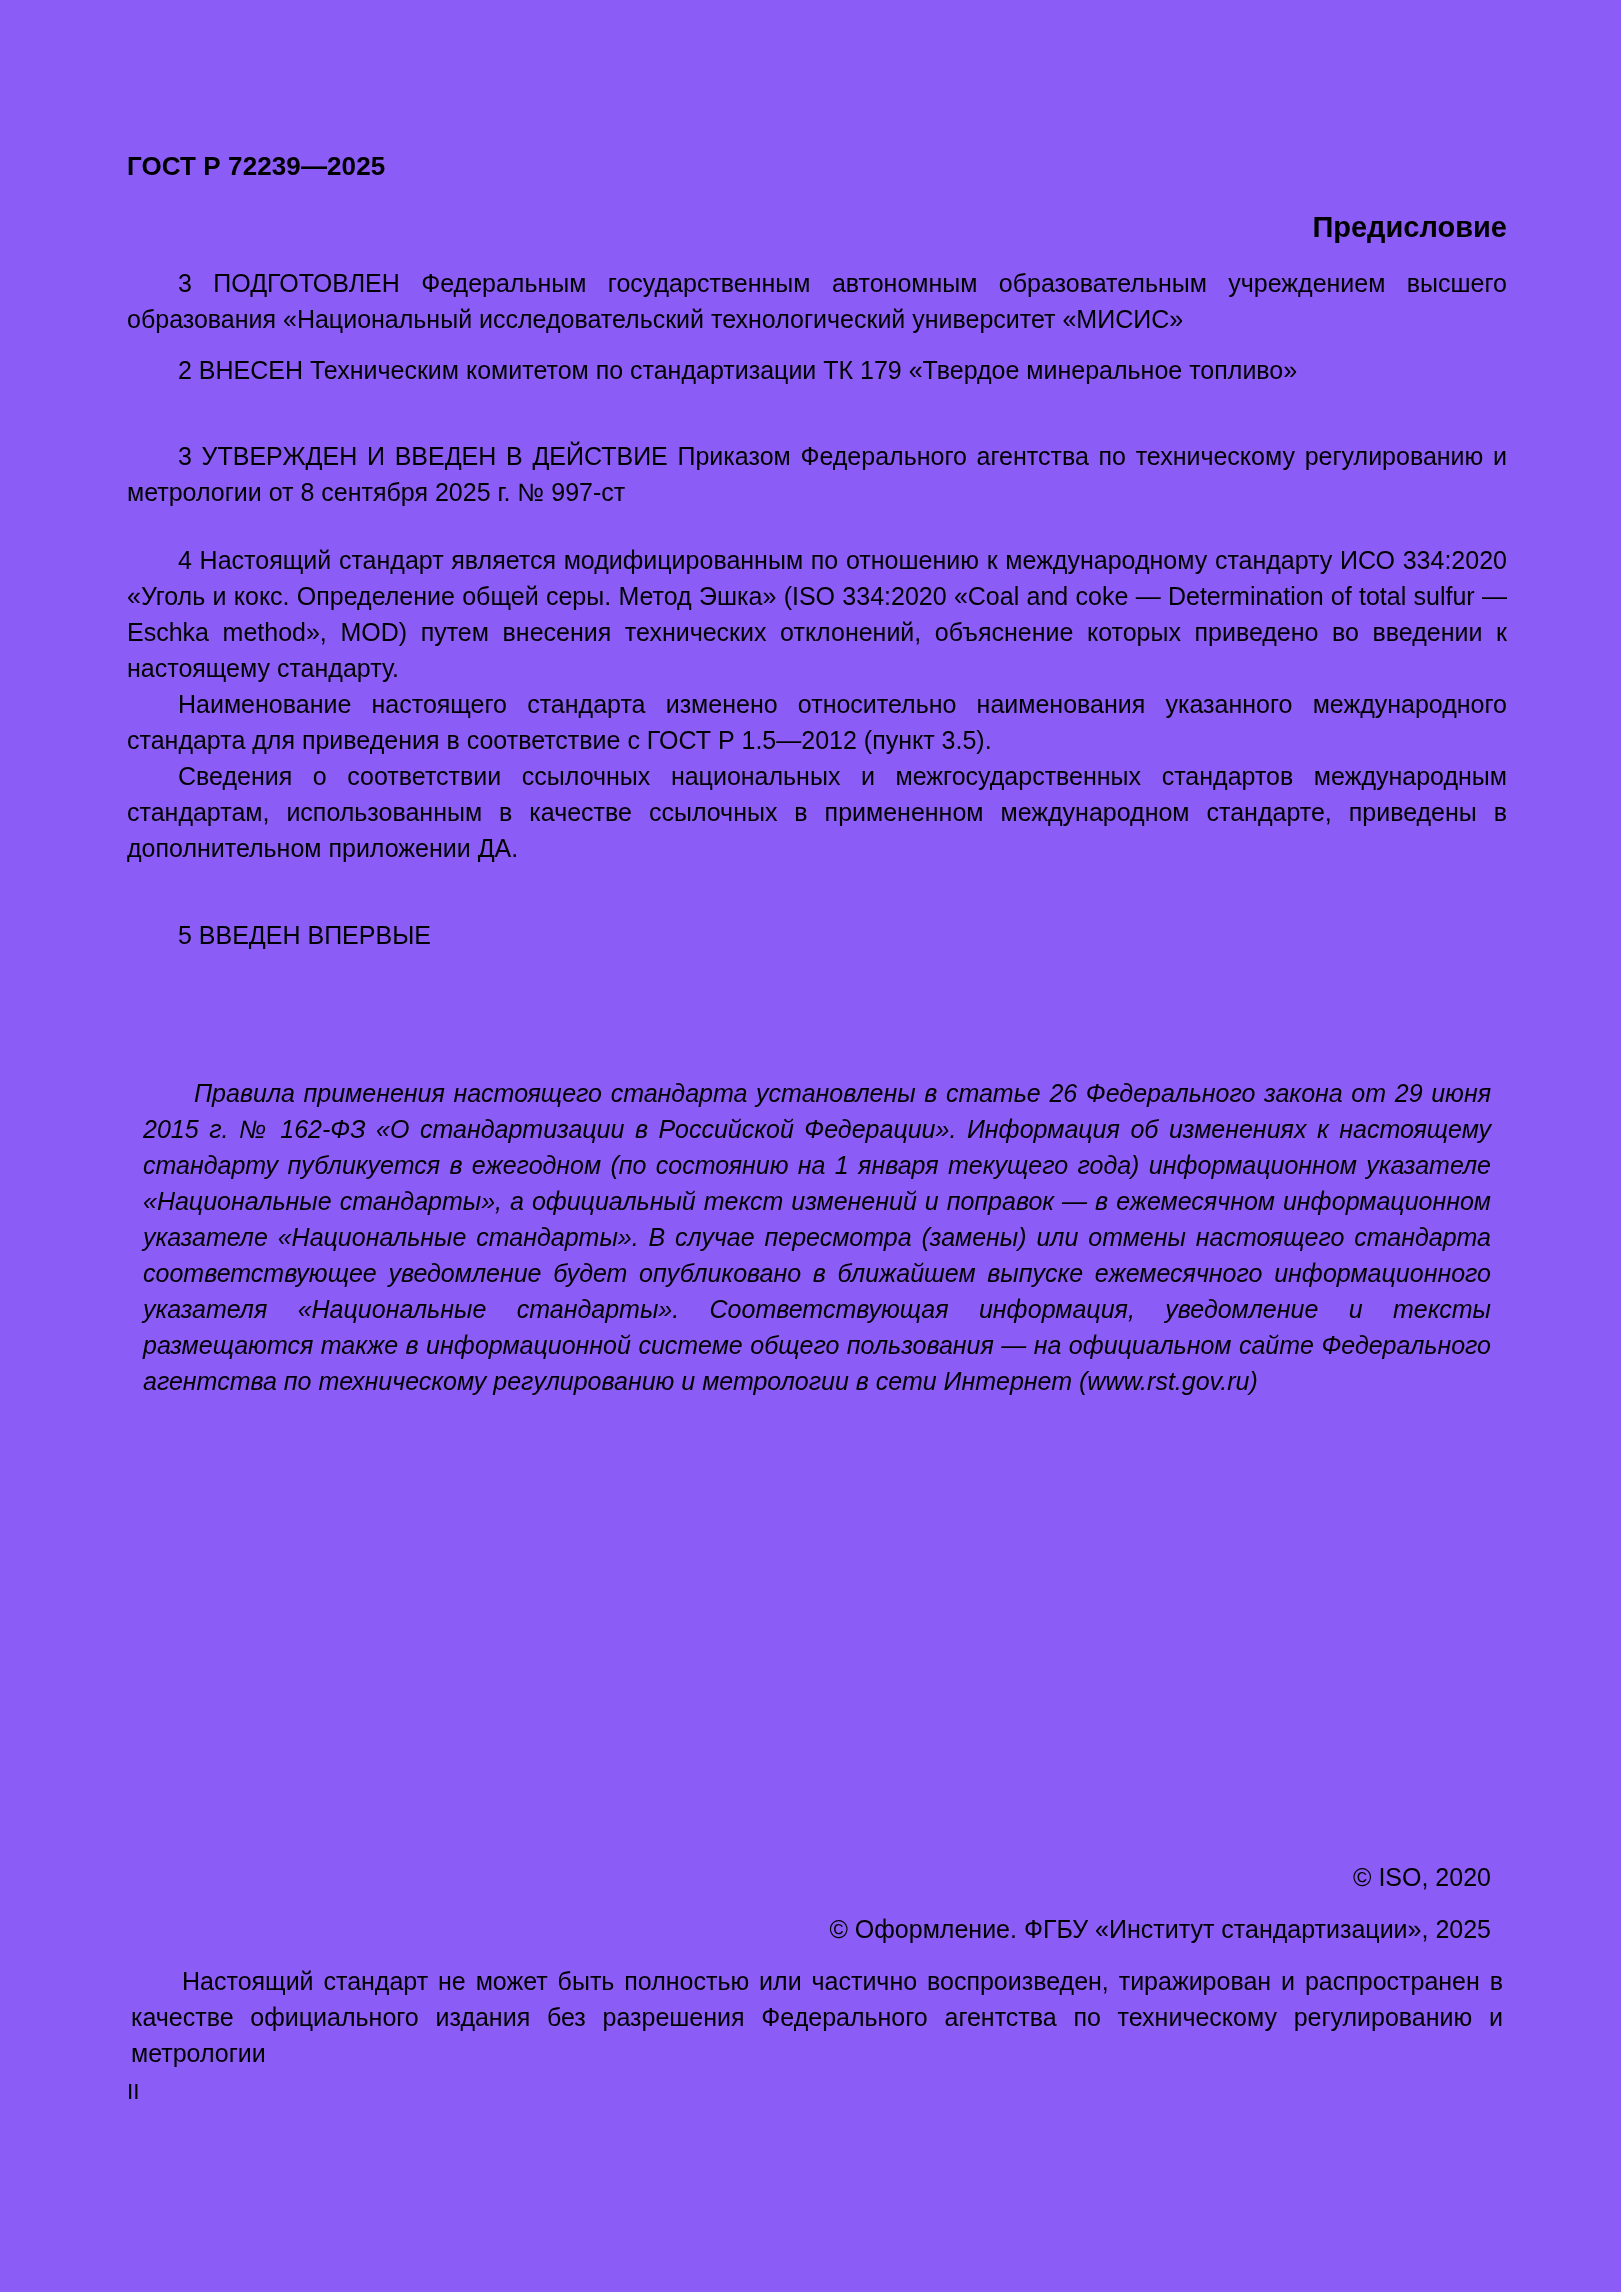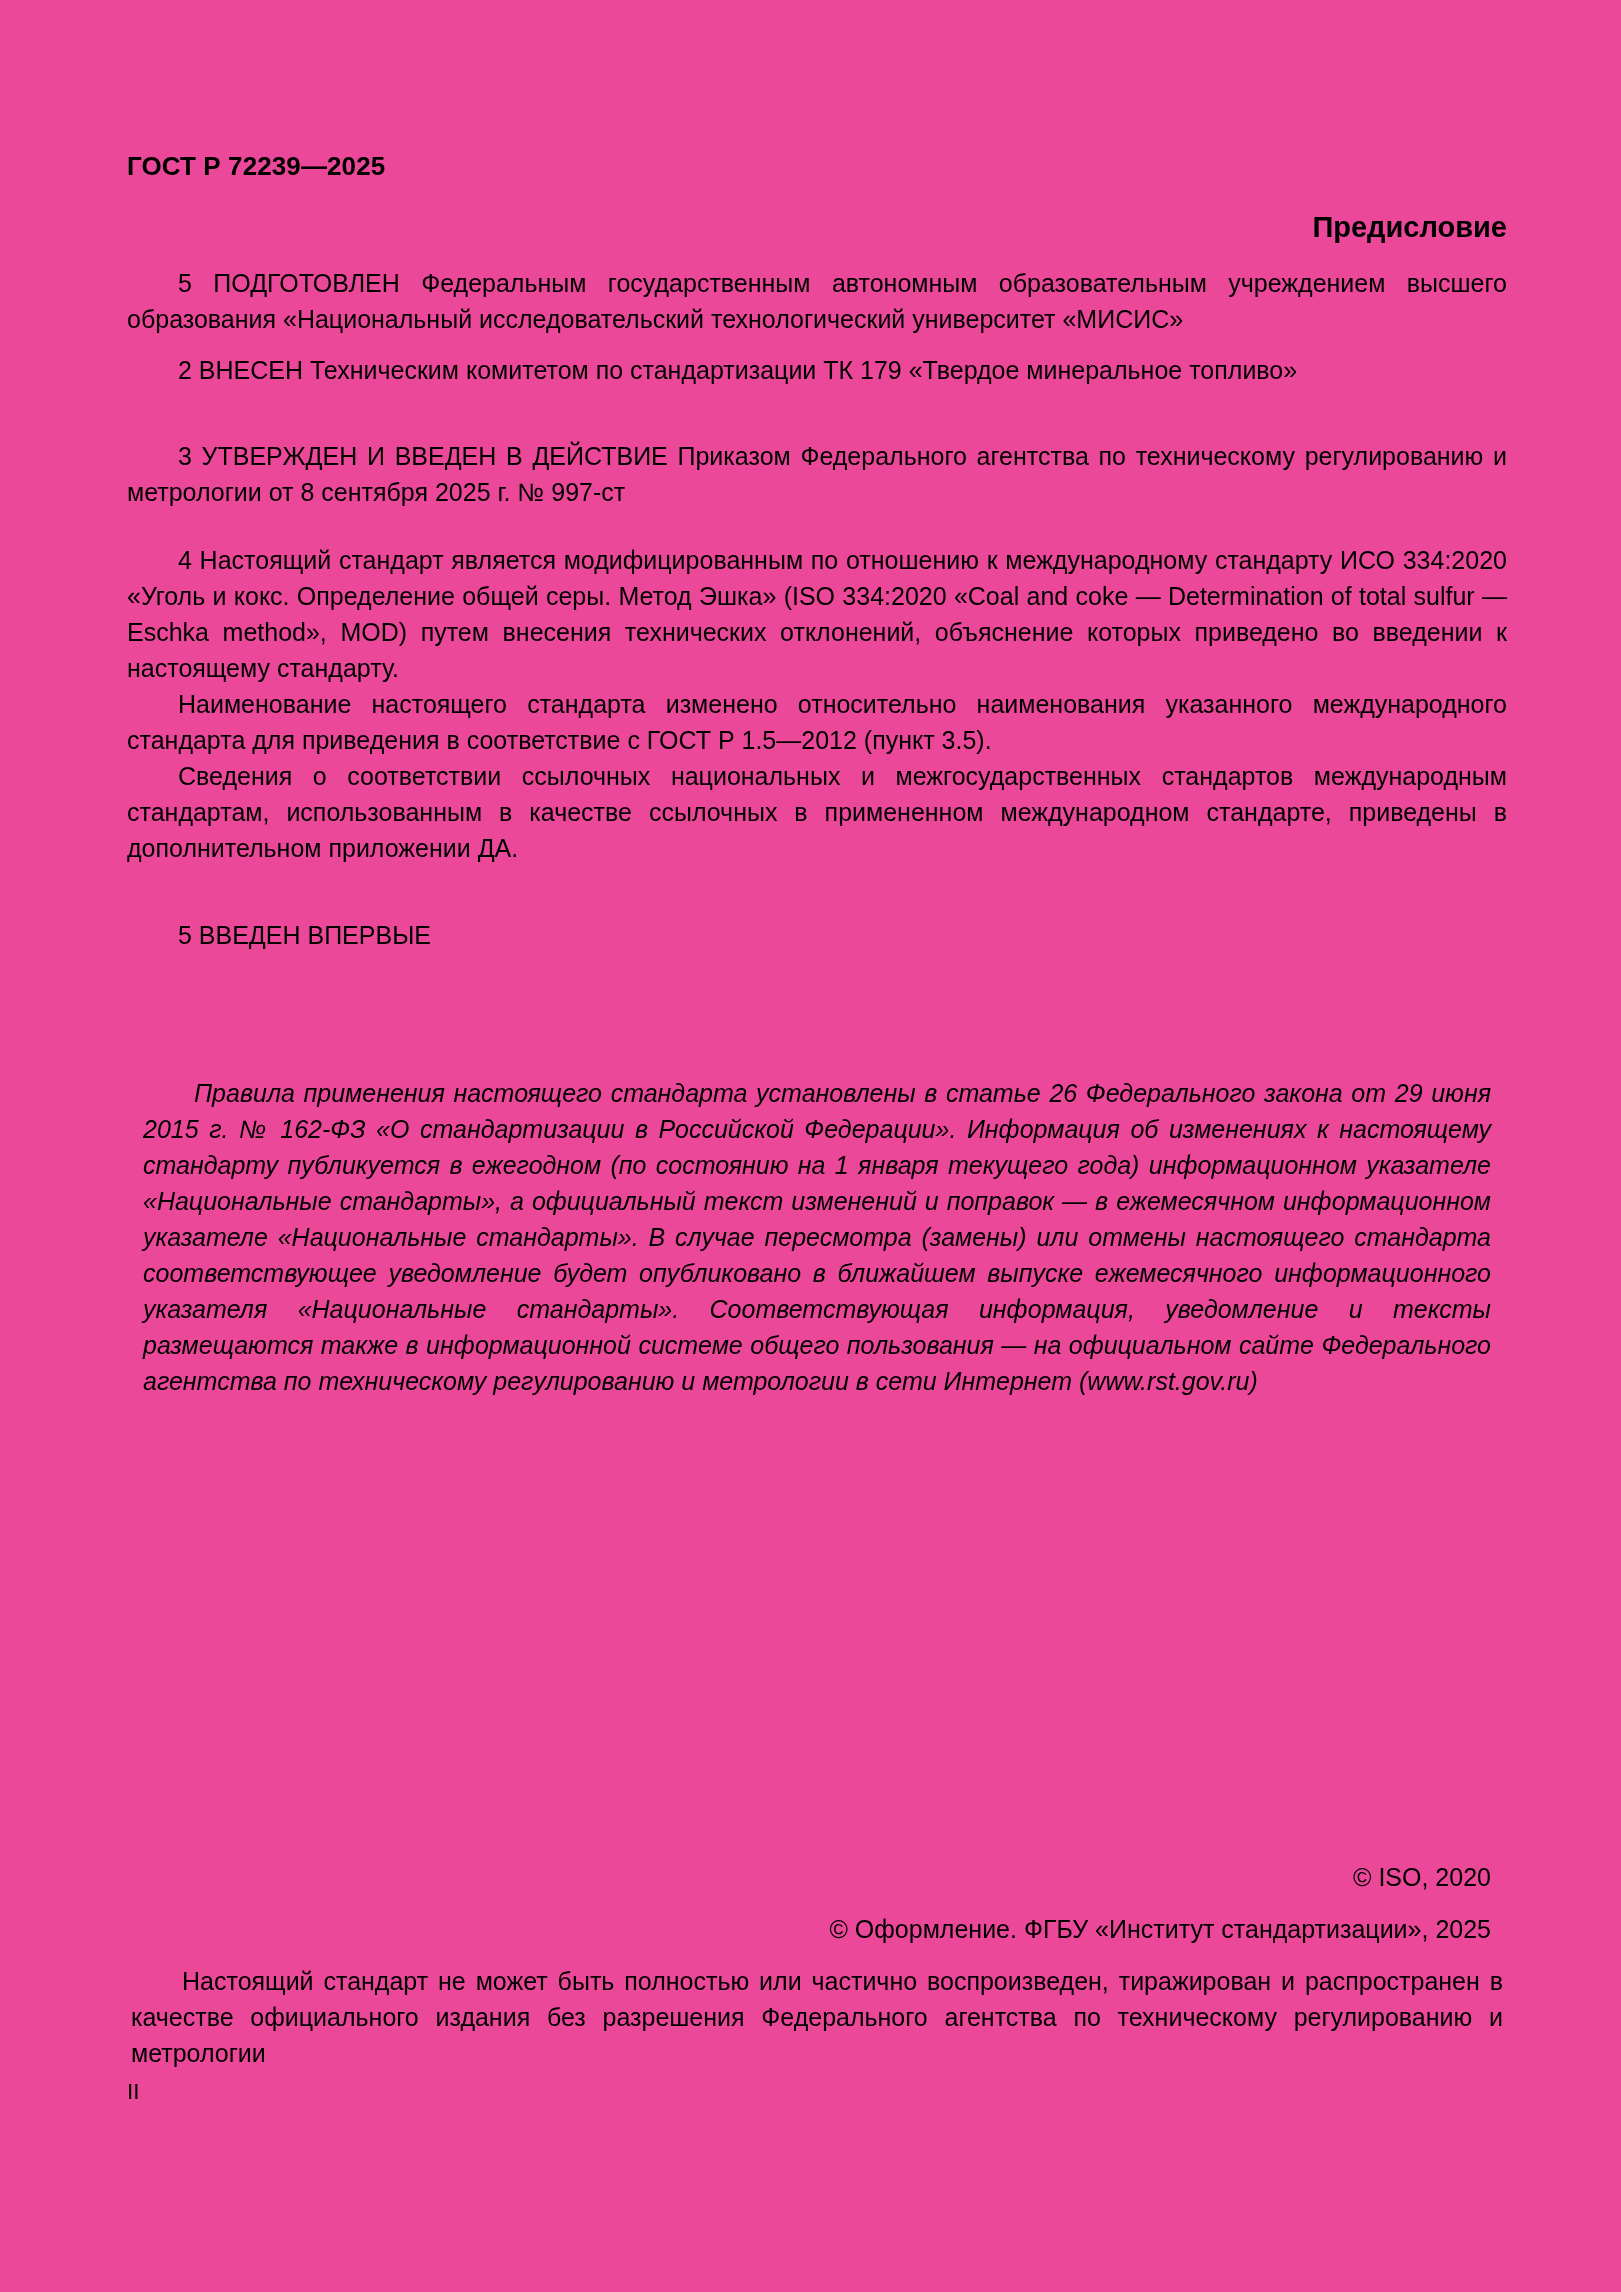--- a/index.html
+++ b/index.html
@@ -10,21 +10,21 @@
   }
   body {
     font-family: "Liberation Sans", sans-serif;
     color: #000000;
   }
   .page {
     position: relative;
     width: 1621px;
     height: 2293px;
     margin: 0 auto;
-    background: #ec4899;
+    background: #8b5cf6;
     box-sizing: border-box;
     overflow: hidden;
   }
   
   .content {
     position: absolute;
     left: 127px;
     top: 0;
     width: 1380px;
     height: 2293px;
@@ -116,21 +116,21 @@
 <body>
 
 <div class="page">
   <div class="content">
 
     <div class="doc-header">ГОСТ Р 72239—2025</div>
 
     <div class="doc-title">Предисловие</div>
 
     <div class="body-block" id="block-1">
-      <p class="indent">5 ПОДГОТОВЛЕН Федеральным государственным автономным образовательным учреждением высшего образования «Национальный исследовательский технологический университет «МИСИС»</p>
+      <p class="indent">3 ПОДГОТОВЛЕН Федеральным государственным автономным образовательным учреждением высшего образования «Национальный исследовательский технологический университет «МИСИС»</p>
     </div>
 
     <div class="body-block" id="block-2">
       <p class="indent">2 ВНЕСЕН Техническим комитетом по стандартизации ТК 179 «Твердое минеральное топливо»</p>
     </div>
 
     <div class="body-block" id="block-3">
       <p class="indent">3 УТВЕРЖДЕН И ВВЕДЕН В ДЕЙСТВИЕ Приказом Федерального агентства по техническому регулированию и метрологии от 8 сентября 2025 г. № 997-ст</p>
     </div>
 

